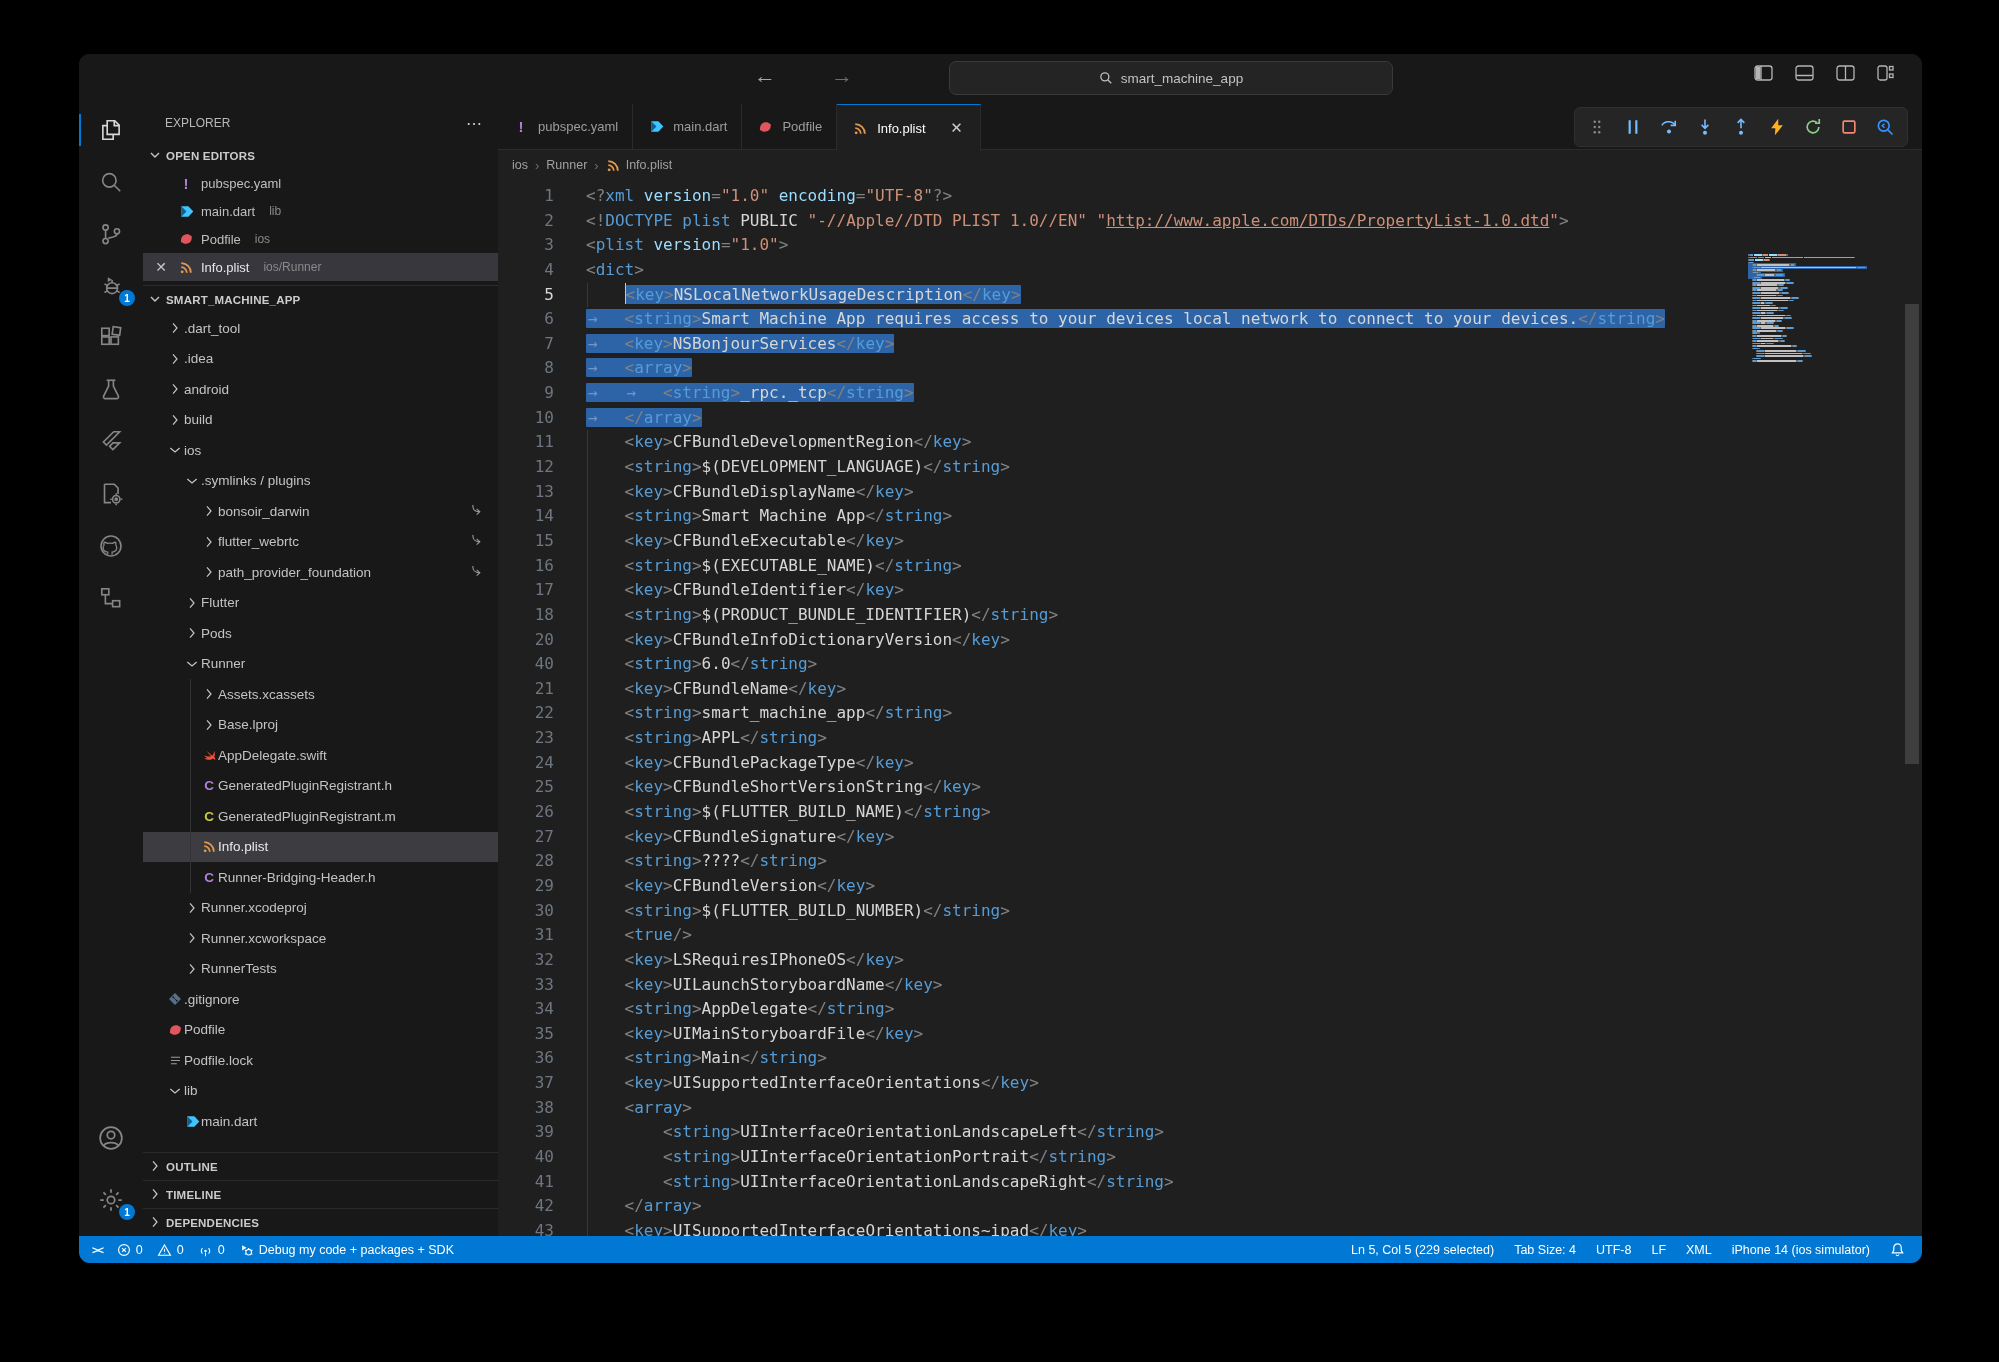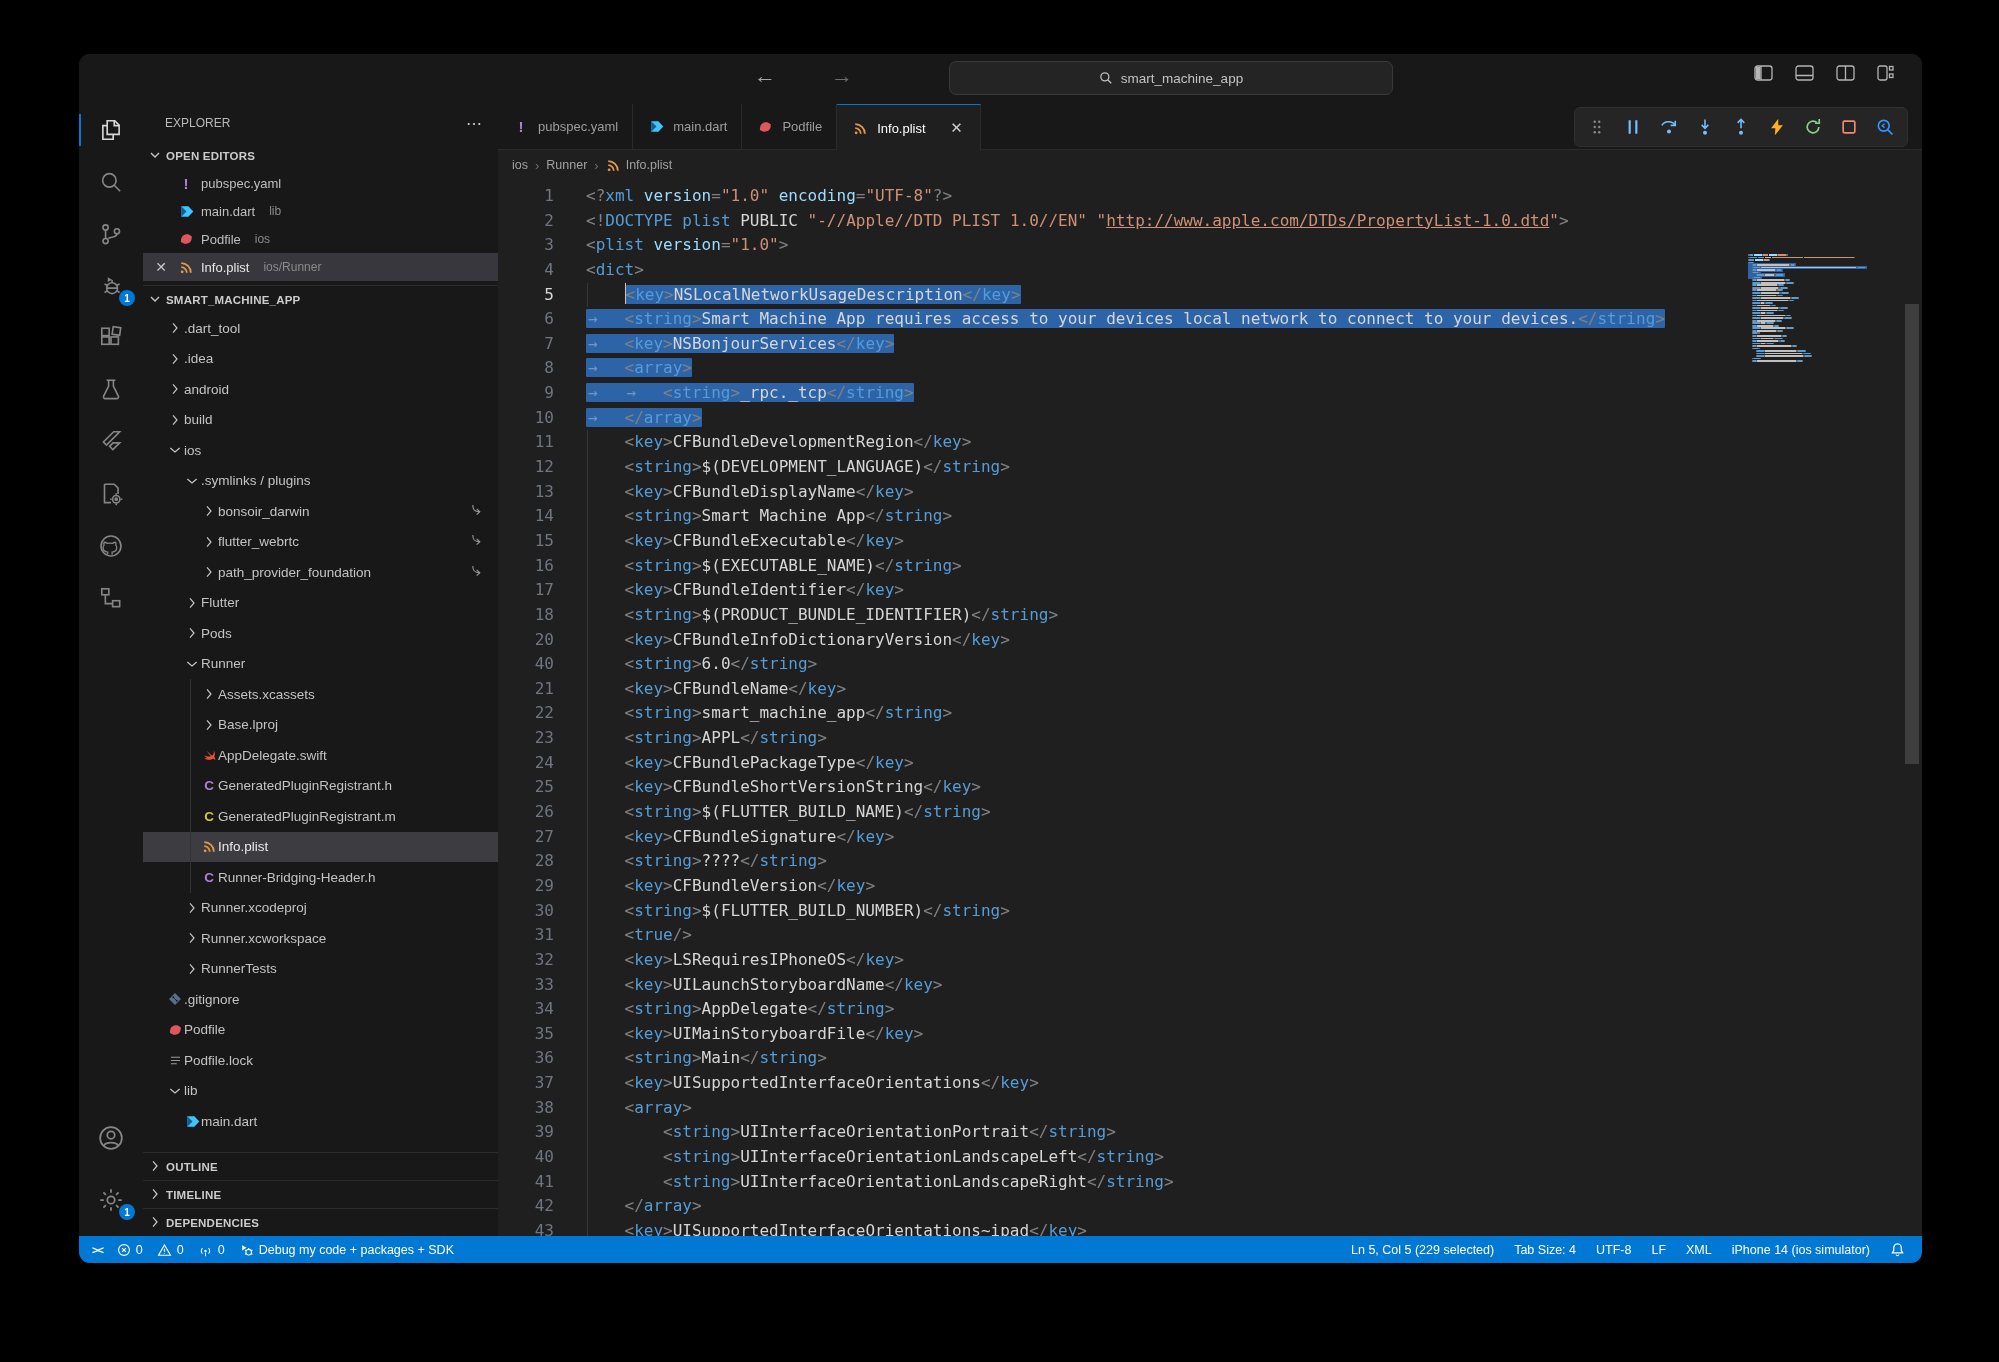--- a/index.html
+++ b/index.html
@@ -792,22 +792,22 @@
             <div class="cl"><span class="tb g"> </span><span class="s-p">&lt;</span><span class="s-t">key</span><span class="s-p">&gt;</span><span class="s-x">CFBundleVersion</span><span class="s-p">&lt;/</span><span class="s-t">key</span><span class="s-p">&gt;</span></div>
             <div class="cl"><span class="tb g"> </span><span class="s-p">&lt;</span><span class="s-t">string</span><span class="s-p">&gt;</span><span class="s-x">$(FLUTTER_BUILD_NUMBER)</span><span class="s-p">&lt;/</span><span class="s-t">string</span><span class="s-p">&gt;</span></div>
             <div class="cl"><span class="tb g"> </span><span class="s-p">&lt;</span><span class="s-t">true</span><span class="s-p">/&gt;</span></div>
             <div class="cl"><span class="tb g"> </span><span class="s-p">&lt;</span><span class="s-t">key</span><span class="s-p">&gt;</span><span class="s-x">LSRequiresIPhoneOS</span><span class="s-p">&lt;/</span><span class="s-t">key</span><span class="s-p">&gt;</span></div>
             <div class="cl"><span class="tb g"> </span><span class="s-p">&lt;</span><span class="s-t">key</span><span class="s-p">&gt;</span><span class="s-x">UILaunchStoryboardName</span><span class="s-p">&lt;/</span><span class="s-t">key</span><span class="s-p">&gt;</span></div>
             <div class="cl"><span class="tb g"> </span><span class="s-p">&lt;</span><span class="s-t">string</span><span class="s-p">&gt;</span><span class="s-x">AppDelegate</span><span class="s-p">&lt;/</span><span class="s-t">string</span><span class="s-p">&gt;</span></div>
             <div class="cl"><span class="tb g"> </span><span class="s-p">&lt;</span><span class="s-t">key</span><span class="s-p">&gt;</span><span class="s-x">UIMainStoryboardFile</span><span class="s-p">&lt;/</span><span class="s-t">key</span><span class="s-p">&gt;</span></div>
             <div class="cl"><span class="tb g"> </span><span class="s-p">&lt;</span><span class="s-t">string</span><span class="s-p">&gt;</span><span class="s-x">Main</span><span class="s-p">&lt;/</span><span class="s-t">string</span><span class="s-p">&gt;</span></div>
             <div class="cl"><span class="tb g"> </span><span class="s-p">&lt;</span><span class="s-t">key</span><span class="s-p">&gt;</span><span class="s-x">UISupportedInterfaceOrientations</span><span class="s-p">&lt;/</span><span class="s-t">key</span><span class="s-p">&gt;</span></div>
             <div class="cl"><span class="tb g"> </span><span class="s-p">&lt;</span><span class="s-t">array</span><span class="s-p">&gt;</span></div>
+            <div class="cl"><span class="tb g"> </span><span class="tb"> </span><span class="s-p">&lt;</span><span class="s-t">string</span><span class="s-p">&gt;</span><span class="s-x">UIInterfaceOrientationLandscapeLeft</span><span class="s-p">&lt;/</span><span class="s-t">string</span><span class="s-p">&gt;</span></div>
             <div class="cl"><span class="tb g"> </span><span class="tb"> </span><span class="s-p">&lt;</span><span class="s-t">string</span><span class="s-p">&gt;</span><span class="s-x">UIInterfaceOrientationPortrait</span><span class="s-p">&lt;/</span><span class="s-t">string</span><span class="s-p">&gt;</span></div>
-            <div class="cl"><span class="tb g"> </span><span class="tb"> </span><span class="s-p">&lt;</span><span class="s-t">string</span><span class="s-p">&gt;</span><span class="s-x">UIInterfaceOrientationLandscapeLeft</span><span class="s-p">&lt;/</span><span class="s-t">string</span><span class="s-p">&gt;</span></div>
             <div class="cl"><span class="tb g"> </span><span class="tb"> </span><span class="s-p">&lt;</span><span class="s-t">string</span><span class="s-p">&gt;</span><span class="s-x">UIInterfaceOrientationLandscapeRight</span><span class="s-p">&lt;/</span><span class="s-t">string</span><span class="s-p">&gt;</span></div>
             <div class="cl"><span class="tb g"> </span><span class="s-p">&lt;/</span><span class="s-t">array</span><span class="s-p">&gt;</span></div>
             <div class="cl"><span class="tb g"> </span><span class="s-p">&lt;</span><span class="s-t">key</span><span class="s-p">&gt;</span><span class="s-x">UISupportedInterfaceOrientations~ipad</span><span class="s-p">&lt;/</span><span class="s-t">key</span><span class="s-p">&gt;</span></div>
           </div>
       <div id="minimap">
             <div class="mm-line"><span class="mm-wrap"><span class="b" style="width:0px"></span><span class="b" style="width:2.1px;background:#6b6b6b"></span><span class="b" style="width:3.1500000000000004px;background:#569cd6"></span><span class="b" style="width:1.05px;background:transparent"></span><span class="b" style="width:7.3500000000000005px;background:#9cdcfe"></span><span class="b" style="width:1.05px;background:#6b6b6b"></span><span class="b" style="width:5.25px;background:#ce9178"></span><span class="b" style="width:1.05px;background:transparent"></span><span class="b" style="width:8.4px;background:#9cdcfe"></span><span class="b" style="width:1.05px;background:#6b6b6b"></span><span class="b" style="width:7.3500000000000005px;background:#ce9178"></span><span class="b" style="width:2.1px;background:#6b6b6b"></span></span></div>
             <div class="mm-line"><span class="mm-wrap"><span class="b" style="width:0px"></span><span class="b" style="width:2.1px;background:#6b6b6b"></span><span class="b" style="width:7.3500000000000005px;background:#569cd6"></span><span class="b" style="width:1.05px;background:transparent"></span><span class="b" style="width:5.25px;background:#569cd6"></span><span class="b" style="width:1.05px;background:transparent"></span><span class="b" style="width:6.300000000000001px;background:#c0c0c0"></span><span class="b" style="width:1.05px;background:transparent"></span><span class="b" style="width:30.450000000000003px;background:#ce9178"></span><span class="b" style="width:1.05px;background:transparent"></span><span class="b" style="width:1.05px;background:#ce9178"></span><span class="b" style="width:48.300000000000004px;background:#ce9178"></span><span class="b" style="width:1.05px;background:#ce9178"></span><span class="b" style="width:1.05px;background:#6b6b6b"></span></span></div>
             <div class="mm-line"><span class="mm-wrap"><span class="b" style="width:0px"></span><span class="b" style="width:1.05px;background:#6b6b6b"></span><span class="b" style="width:5.25px;background:#569cd6"></span><span class="b" style="width:1.05px;background:transparent"></span><span class="b" style="width:7.3500000000000005px;background:#9cdcfe"></span><span class="b" style="width:1.05px;background:#6b6b6b"></span><span class="b" style="width:5.25px;background:#ce9178"></span><span class="b" style="width:1.05px;background:#6b6b6b"></span></span></div>
             <div class="mm-line"><span class="mm-wrap"><span class="b" style="width:0px"></span><span class="b" style="width:1.05px;background:#6b6b6b"></span><span class="b" style="width:4.2px;background:#569cd6"></span><span class="b" style="width:1.05px;background:#6b6b6b"></span></span></div>
             <div class="mm-line"><span class="mm-wrap sel"><span class="b" style="width:4.2px"></span><span class="b" style="width:1.05px;background:#6b6b6b"></span><span class="b" style="width:3.1500000000000004px;background:#569cd6"></span><span class="b" style="width:1.05px;background:#6b6b6b"></span><span class="b" style="width:31.5px;background:#c0c0c0"></span><span class="b" style="width:2.1px;background:#6b6b6b"></span><span class="b" style="width:3.1500000000000004px;background:#569cd6"></span><span class="b" style="width:1.05px;background:#6b6b6b"></span></span></div>

